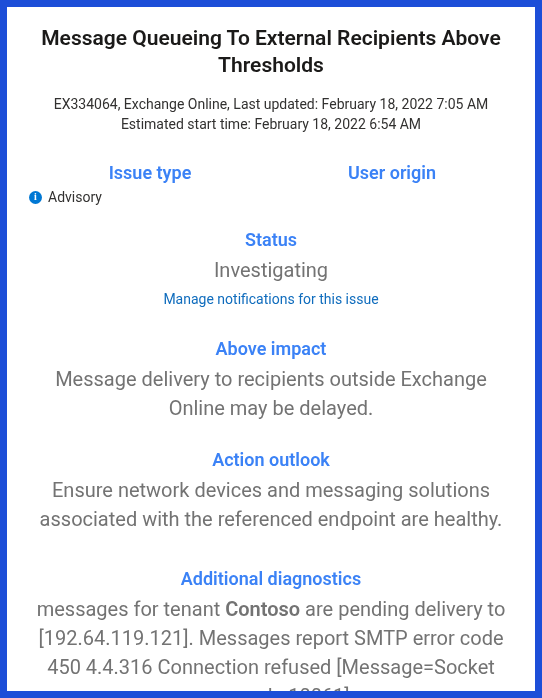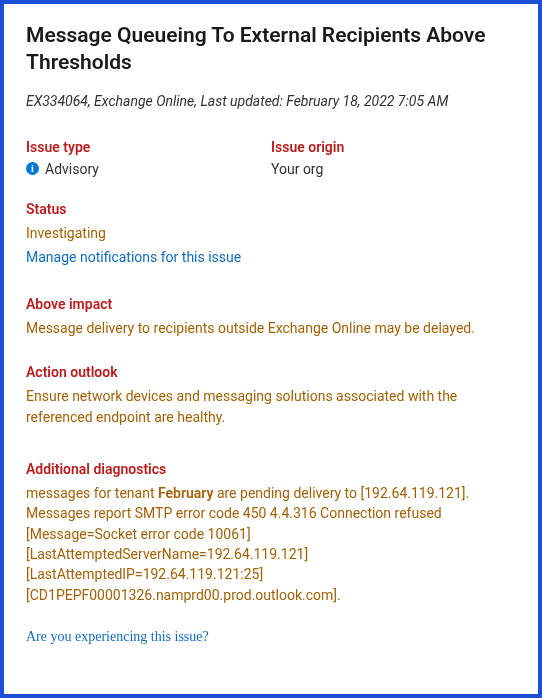--- a/index.html
+++ b/index.html
@@ -5,48 +5,48 @@
   * { box-sizing: border-box; }
   body {
     margin: 0;
     padding: 0;
     font-family: "Segoe UI", -apple-system, BlinkMacSystemFont, Roboto, sans-serif;
     background: #fff;
   }
   .panel {
     width: 542px;
     height: 698px;
-    border: 4px solid #1d4ed8;
+    border: 7px solid #1d4ed8;
     padding: 18px 22px 14px 22px;
     overflow: hidden;
     color: #323130;
+    text-align: center;
   }
   .title {
     font-size: 21px;
     font-weight: 600;
     line-height: 1.3;
     margin: 0 0 14px 0;
     color: #1b1a19;
   }
   .meta-line {
     font-size: 14px;
     line-height: 1.45;
     color: #323130;
-    font-style: italic;
   }
   .meta-block { margin-bottom: 28px; }
   .two-col {
     display: flex;
     margin-bottom: 24px;
   }
   .col { flex: 1; }
   .section-label {
-    font-size: 14px;
+    font-size: 18px;
     font-weight: 600;
-    color: #b91c1c;
+    color: #3b82f6;
     margin-bottom: 6px;
   }
   .section-value {
     font-size: 14px;
     color: #323130;
     display: flex;
     align-items: center;
     gap: 6px;
   }
   .info-ic {
@@ -57,23 +57,23 @@
     font-size: 10px;
     font-weight: 700;
     display: inline-flex;
     align-items: center;
     justify-content: center;
     line-height: 1;
     font-family: Georgia, serif;
   }
   .section { margin-bottom: 26px; }
   .section-body {
-    font-size: 14px;
+    font-size: 20px;
     line-height: 1.45;
-    color: #a16207;
+    color: #737373;
   }
   .link {
     color: #0f6cbd;
     font-size: 14px;
     text-decoration: none;
     display: inline-block;
     margin-top: 6px;
     cursor: pointer;
   }
   .diag .dbold { font-weight: 600; }
@@ -81,35 +81,33 @@
 </style>
 </head>
 <body>
 
 <div class="panel">
 
   <h1 class="title">Message Queueing To External Recipients Above Thresholds</h1>
 
   <div class="meta-block">
     <div class="meta-line">EX334064, Exchange Online, Last updated: February 18, 2022 7:05 AM</div>
+    <div class="meta-line">Estimated start time: February 18, 2022 6:54 AM</div>
   </div>
 
   <div class="two-col">
     <div class="col">
       <div class="section-label">Issue type</div>
       <div class="section-value">
         <span class="info-ic">i</span>
         <span>Advisory</span>
       </div>
     </div>
     <div class="col">
-      <div class="section-label">Issue origin</div>
-      <div class="section-value">
-        <span>Your org</span>
-      </div>
+      <div class="section-label">User origin</div>
     </div>
   </div>
 
   <div class="section" style="margin-bottom:30px;">
     <div class="section-label">Status</div>
     <div class="section-body">Investigating</div>
     <a class="link">Manage notifications for this issue</a>
   </div>
 
   <div class="section">
@@ -118,21 +116,21 @@
   </div>
 
   <div class="section" style="margin-bottom:34px;">
     <div class="section-label">Action outlook</div>
     <div class="section-body">Ensure network devices and messaging solutions associated with the referenced endpoint are healthy.</div>
   </div>
 
   <div class="section diag" style="margin-bottom:18px;">
     <div class="section-label">Additional diagnostics</div>
     <div class="section-body">
-      <span>messages for tenant </span><span class="dbold">February</span><span> are pending delivery to [192.64.119.121]. Messages report SMTP error code 450 4.4.316 Connection refused [Message=Socket error code 10061] [LastAttemptedServerName=192.64.119.121] [LastAttemptedIP=192.64.119.121:25] [CD1PEPF00001326.namprd00.prod.outlook.com].</span>
+      <span>messages for tenant </span><span class="dbold">Contoso</span><span> are pending delivery to [192.64.119.121]. Messages report SMTP error code 450 4.4.316 Connection refused [Message=Socket error code 10061] [LastAttemptedServerName=192.64.119.121] [LastAttemptedIP=192.64.119.121:25] [CD1PEPF00001326.namprd00.prod.outlook.com].</span>
     </div>
   </div>
 
   <div class="footer-link">
     <a class="link">Are you experiencing this issue?</a>
   </div>
 
 </div>
 
 </body></html>

